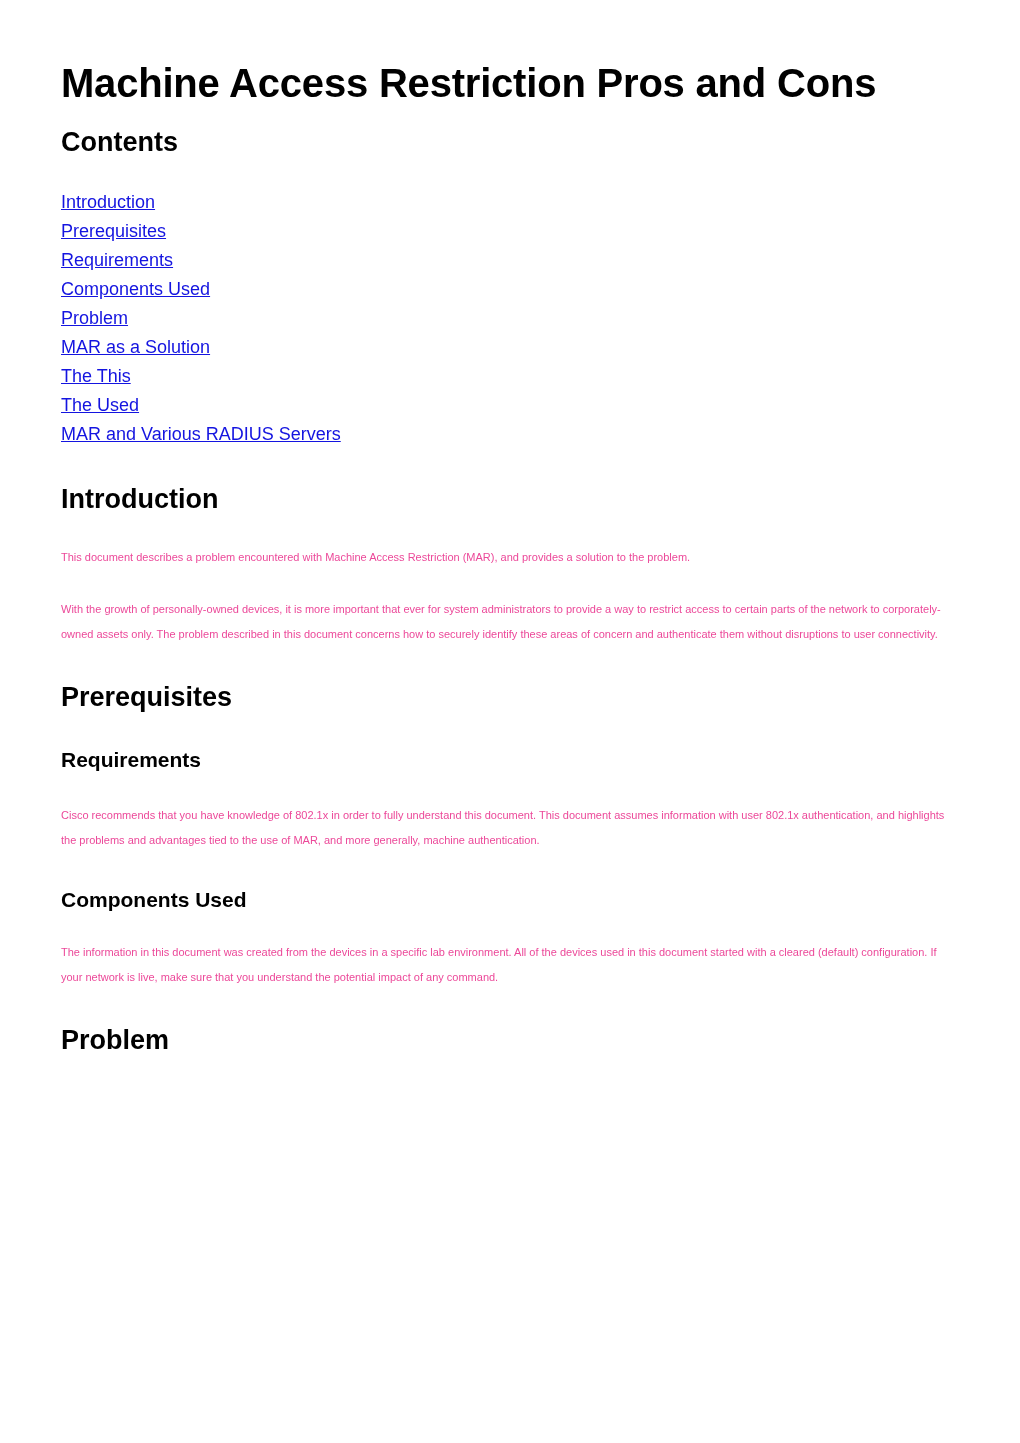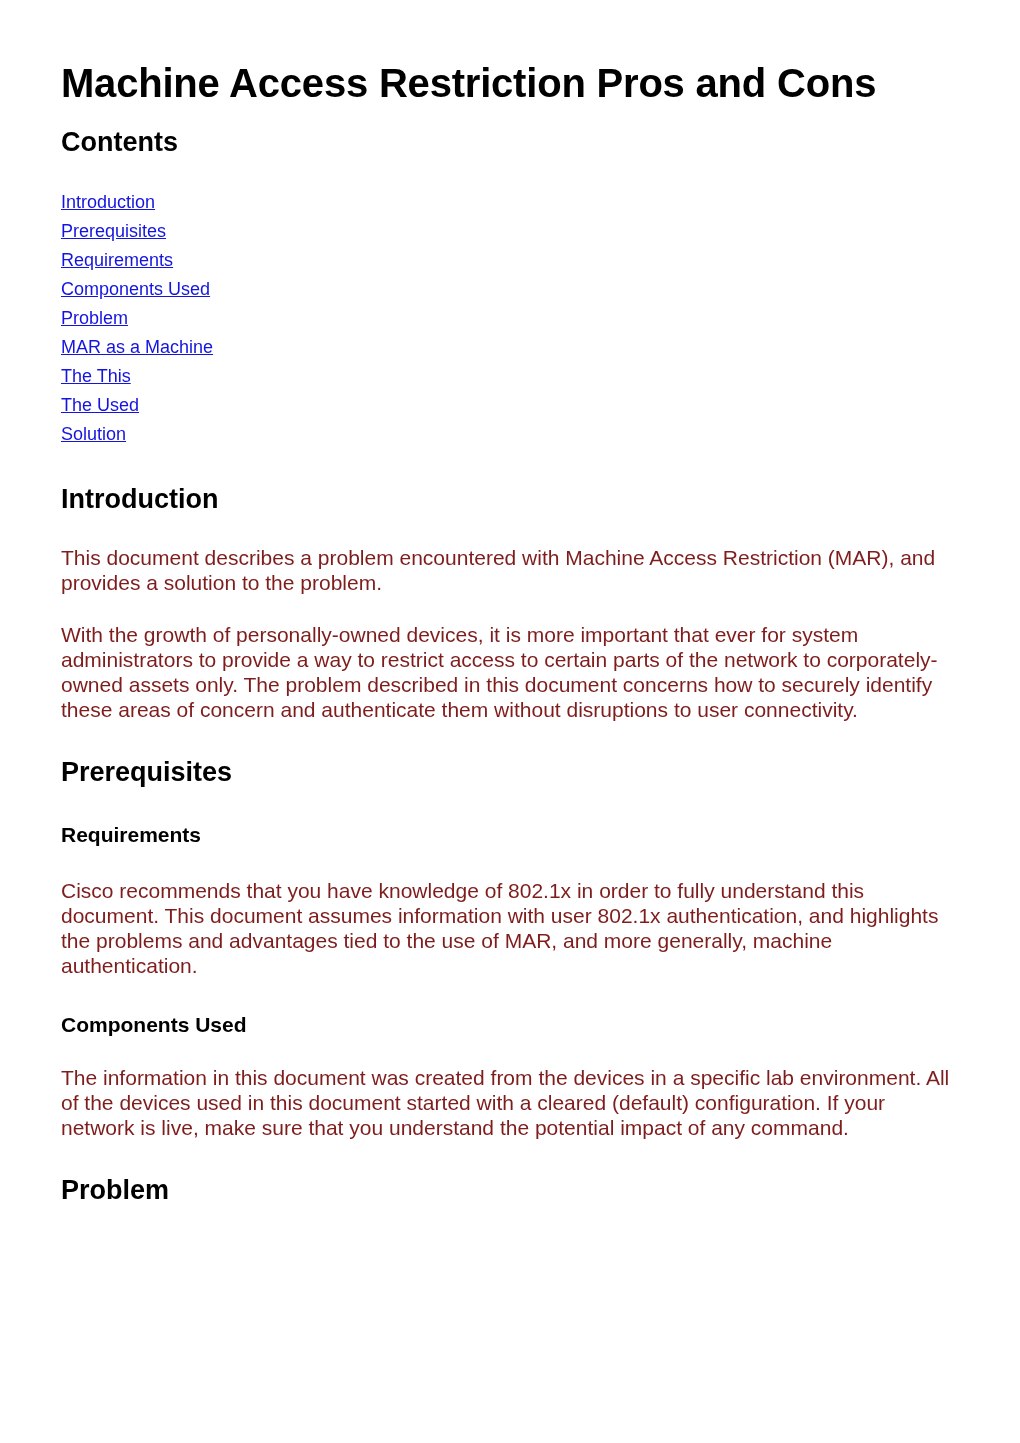--- a/index.html
+++ b/index.html
@@ -57,24 +57,24 @@
     padding: 0;
     line-height: 29px;
   }
   .toc a {
     font-size: 18px;
     color: #1414e0;
     text-decoration: underline;
     text-underline-offset: 1px;
   }
   p.body {
-    font-size: 21px;
+    font-size: 11px;
     line-height: 25px;
     margin: 27px 0 0 0;
-    color: #7f1d1d;
+    color: #ec4899;
     max-width: 900px;
   }
   p.body.first {
     margin-top: 30px;
   }
   .tail-space {
     height: 110px;
   }
 </style>
 </head>
@@ -85,24 +85,24 @@
   <h1 class="doc-title">Machine Access Restriction Pros and Cons</h1>
 
   <h2 class="h2 tight">Contents</h2>
 
   <ul class="toc">
     <li><a href="#">Introduction</a></li>
     <li><a href="#">Prerequisites</a></li>
     <li><a href="#">Requirements</a></li>
     <li><a href="#">Components Used</a></li>
     <li><a href="#">Problem</a></li>
-    <li><a href="#">MAR as a Machine</a></li>
+    <li><a href="#">MAR as a Solution</a></li>
     <li><a href="#">The This</a></li>
     <li><a href="#">The Used</a></li>
-    <li><a href="#">Solution</a></li>
+    <li><a href="#">MAR and Various RADIUS Servers</a></li>
   </ul>
 
   <h2 class="h2">Introduction</h2>
   <p class="body first">This document describes a problem encountered with Machine Access Restriction (MAR), and provides a solution to the problem.</p>
   <p class="body">With the growth of personally-owned devices, it is more important that ever for system administrators to provide a way to restrict access to certain parts of the network to corporately-owned assets only. The problem described in this document concerns how to securely identify these areas of concern and authenticate them without disruptions to user connectivity.</p>
 
   <h2 class="h2">Prerequisites</h2>
 
   <h3 class="h3">Requirements</h3>
   <p class="body first">Cisco recommends that you have knowledge of 802.1x in order to fully understand this document. This document assumes information with user 802.1x authentication, and highlights the problems and advantages tied to the use of MAR, and more generally, machine authentication.</p>

